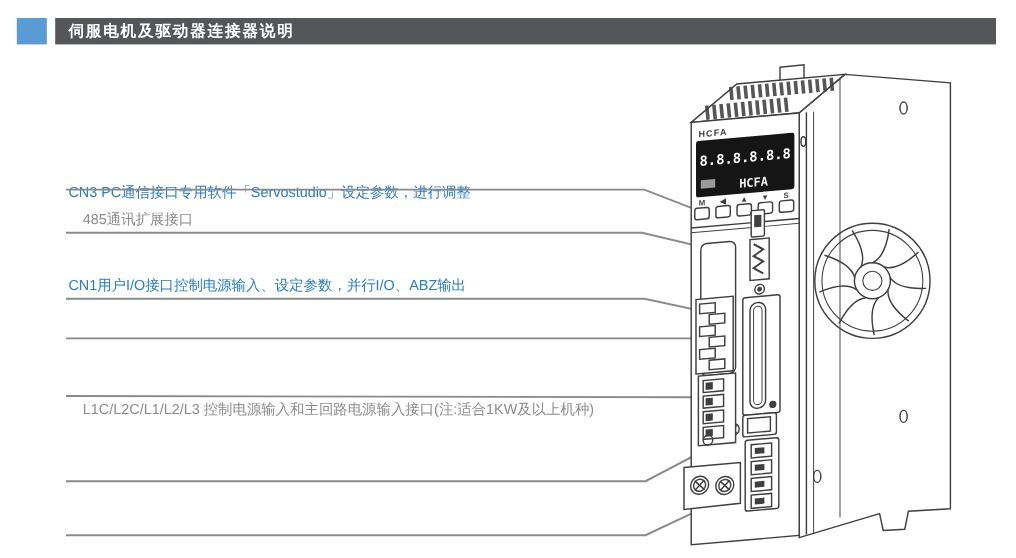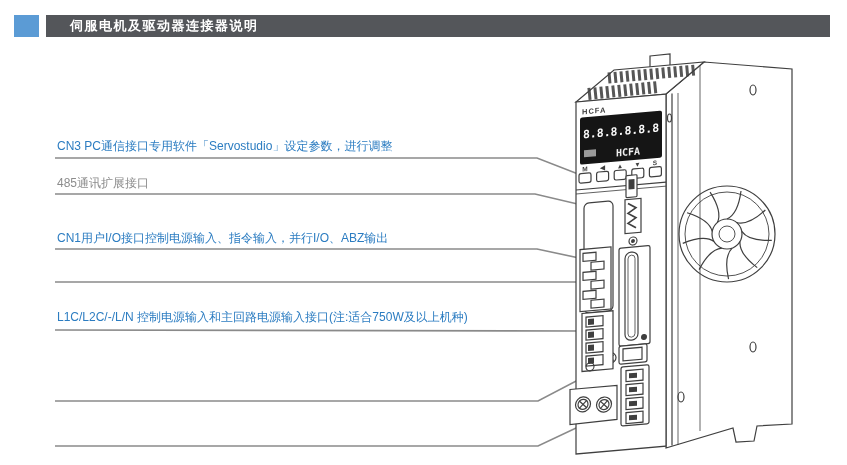--- a/index.html
+++ b/index.html
@@ -2,46 +2,46 @@
 <html><head>
 <meta charset="utf-8">
 <style>
   html,body{margin:0;padding:0;background:#fff;}
   #page{position:relative;width:847px;height:465px;background:#fff;overflow:hidden;
         font-family:"Liberation Sans",sans-serif;}
   
   .accent-sq{position:absolute;left:14px;top:15px;width:25px;height:22px;background:#5b9bd5;}
   .title-bar{position:absolute;left:46px;top:15px;width:784px;height:22px;background:#54565a;
              color:#fff;font-size:13px;font-weight:bold;letter-spacing:1.5px;
-             display:flex;align-items:center;padding-left:24px;box-sizing:border-box;}
+             display:flex;align-items:center;padding-left:11px;box-sizing:border-box;}
   
   .callout{position:absolute;left:57px;font-size:12px;white-space:nowrap;line-height:14px;}
   .blue{color:#2b7cc1;}
-  .gray{color:#8c8c8c;}
+  .gray{color:#8c8c8c;margin-left:12px;}
   svg{position:absolute;left:0;top:0;}
   .ink{stroke:#3f3f3f;fill:none;stroke-width:1.2;}
   .inkf{stroke:#3f3f3f;fill:#ffffff;stroke-width:1.2;}
   .dark{fill:#3f3f3f;stroke:none;}
   .leader{stroke:#8a8a8a;stroke-width:1.6;fill:none;}
   .segtxt{font-family:"DejaVu Sans Mono",monospace;font-weight:bold;}
 </style>
 </head>
 <body>
 
 <div id="page">
 
   <div class="accent-sq"></div>
   <div class="title-bar">
     <span>伺服电机及驱动器连接器说明</span>
   </div>
 
-  <span class="callout blue" style="top:139px">CN3 PC通信接口专用软件「Servostudio」设定参数，进行调整</span>
+  <span class="callout blue" style="top:153px">CN3 PC通信接口专用软件「Servostudio」设定参数，进行调整</span>
   <span class="callout gray" style="top:176px">485通讯扩展接口</span>
-  <span class="callout blue" style="top:231px">CN1用户I/O接口控制电源输入、指令输入，并行I/O、ABZ输出</span>
-  <span class="callout blue" style="top:310px">L1C/L2C/-/L/N  控制电源输入和主回路电源输入接口(注:适合750W及以上机种)</span>
+  <span class="callout blue" style="top:231px">CN1用户I/O接口控制电源输入、设定参数，并行I/O、ABZ输出</span>
+  <span class="callout gray" style="top:334px">L1C/L2C/L1/L2/L3  控制电源输入和主回路电源输入接口(注:适合1KW及以上机种)</span>
 
   <svg width="847" height="465" viewBox="0 0 847 465">
 
     <g>
       <polyline class="leader" points="55,158 537,158 627,193"></polyline>
       <polyline class="leader" points="55,194 535,194 637,218"></polyline>
       <polyline class="leader" points="55,249 537,249 626,268"></polyline>
       <polyline class="leader" points="55,282 586,282"></polyline>
       <polyline class="leader" points="55,330 583,331"></polyline>
       <polyline class="leader" points="55,401 538,401 624,356"></polyline>

